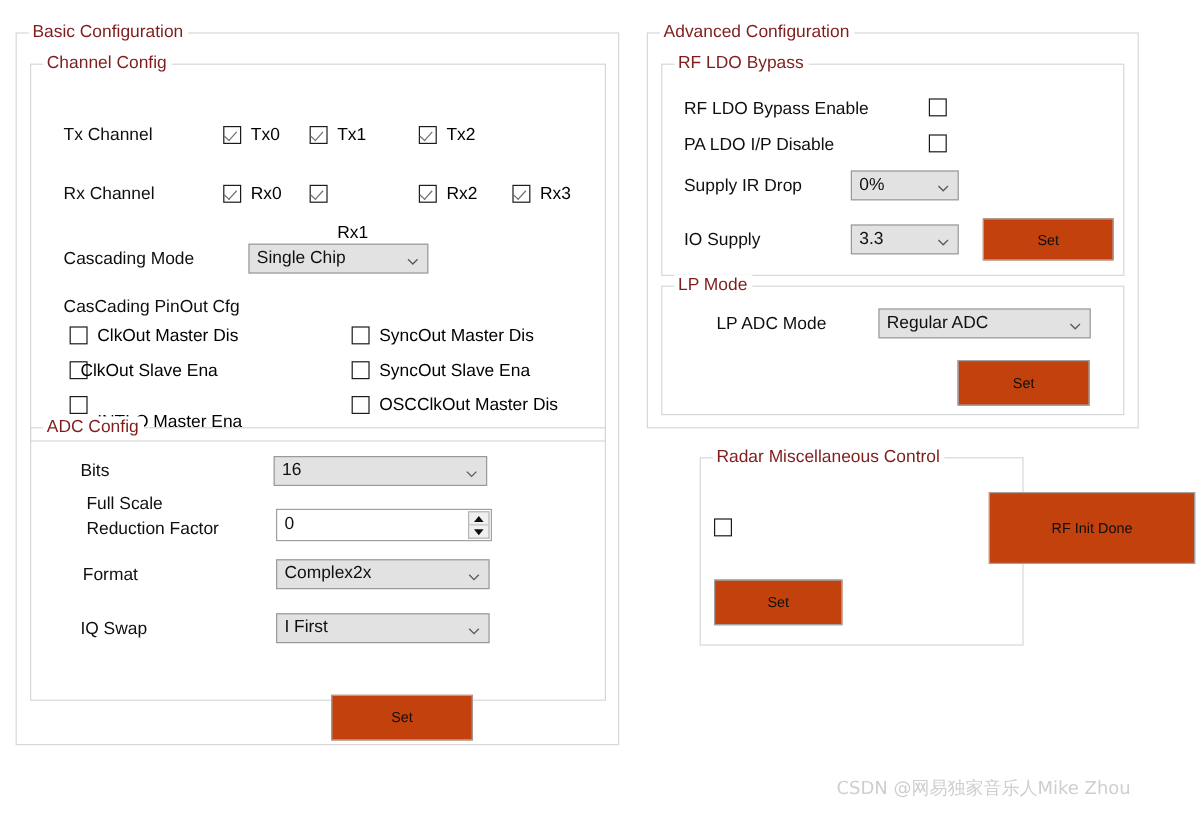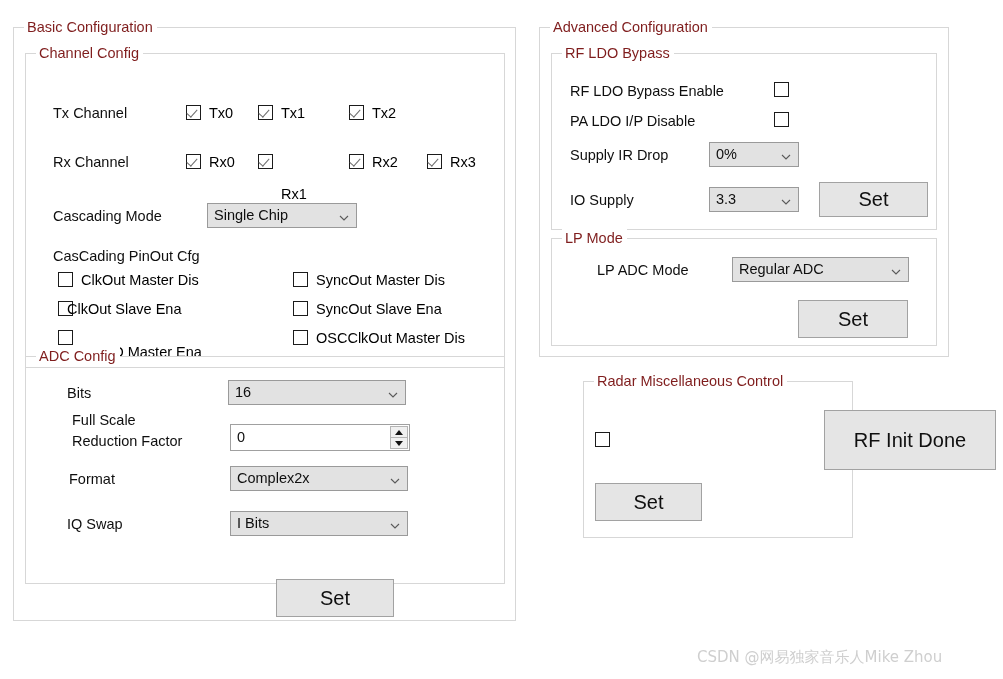--- a/index.html
+++ b/index.html
@@ -135,26 +135,26 @@
     width: 0; height: 0;
     border-left: 4px solid transparent;
     border-right: 4px solid transparent;
     border-top: 5px solid #111;
   }
 
   
   .btn {
     position: absolute;
     box-sizing: border-box;
-    background: #e5e5e5;
+    background: #c2410c;
     border: 1px solid #a2a2a2;
     display: flex;
     align-items: center;
     justify-content: center;
-    font-size: 20px;
+    font-size: 12px;
     color: #0f0f0f;
     cursor: default;
     white-space: nowrap;
   }
 
   
   .watermark {
     position: absolute;
     white-space: nowrap;
     color: #cfcfcf;
@@ -249,21 +249,21 @@
       <span>Complex2x</span>
       <span class="chev">
         <svg viewBox="0 0 10 10" width="10" height="10">
             <path d="M1 3 L5 7 L9 3" fill="none" stroke="#5a5a5a" stroke-width="1.1"></path>
           </svg>
       </span>
     </div>
 
     <div class="lbl" style="left:41px; top:158px;">IQ Swap</div>
     <div class="combo" style="left:204px; top:154px; width:178px;">
-      <span>I Bits</span>
+      <span>I First</span>
       <span class="chev">
         <svg viewBox="0 0 10 10" width="10" height="10">
             <path d="M1 3 L5 7 L9 3" fill="none" stroke="#5a5a5a" stroke-width="1.1"></path>
           </svg>
       </span>
     </div>
   </div>
 
   <div class="btn" style="left:262px; top:551px; width:118px; height:38px;">Set</div>
 </div>

